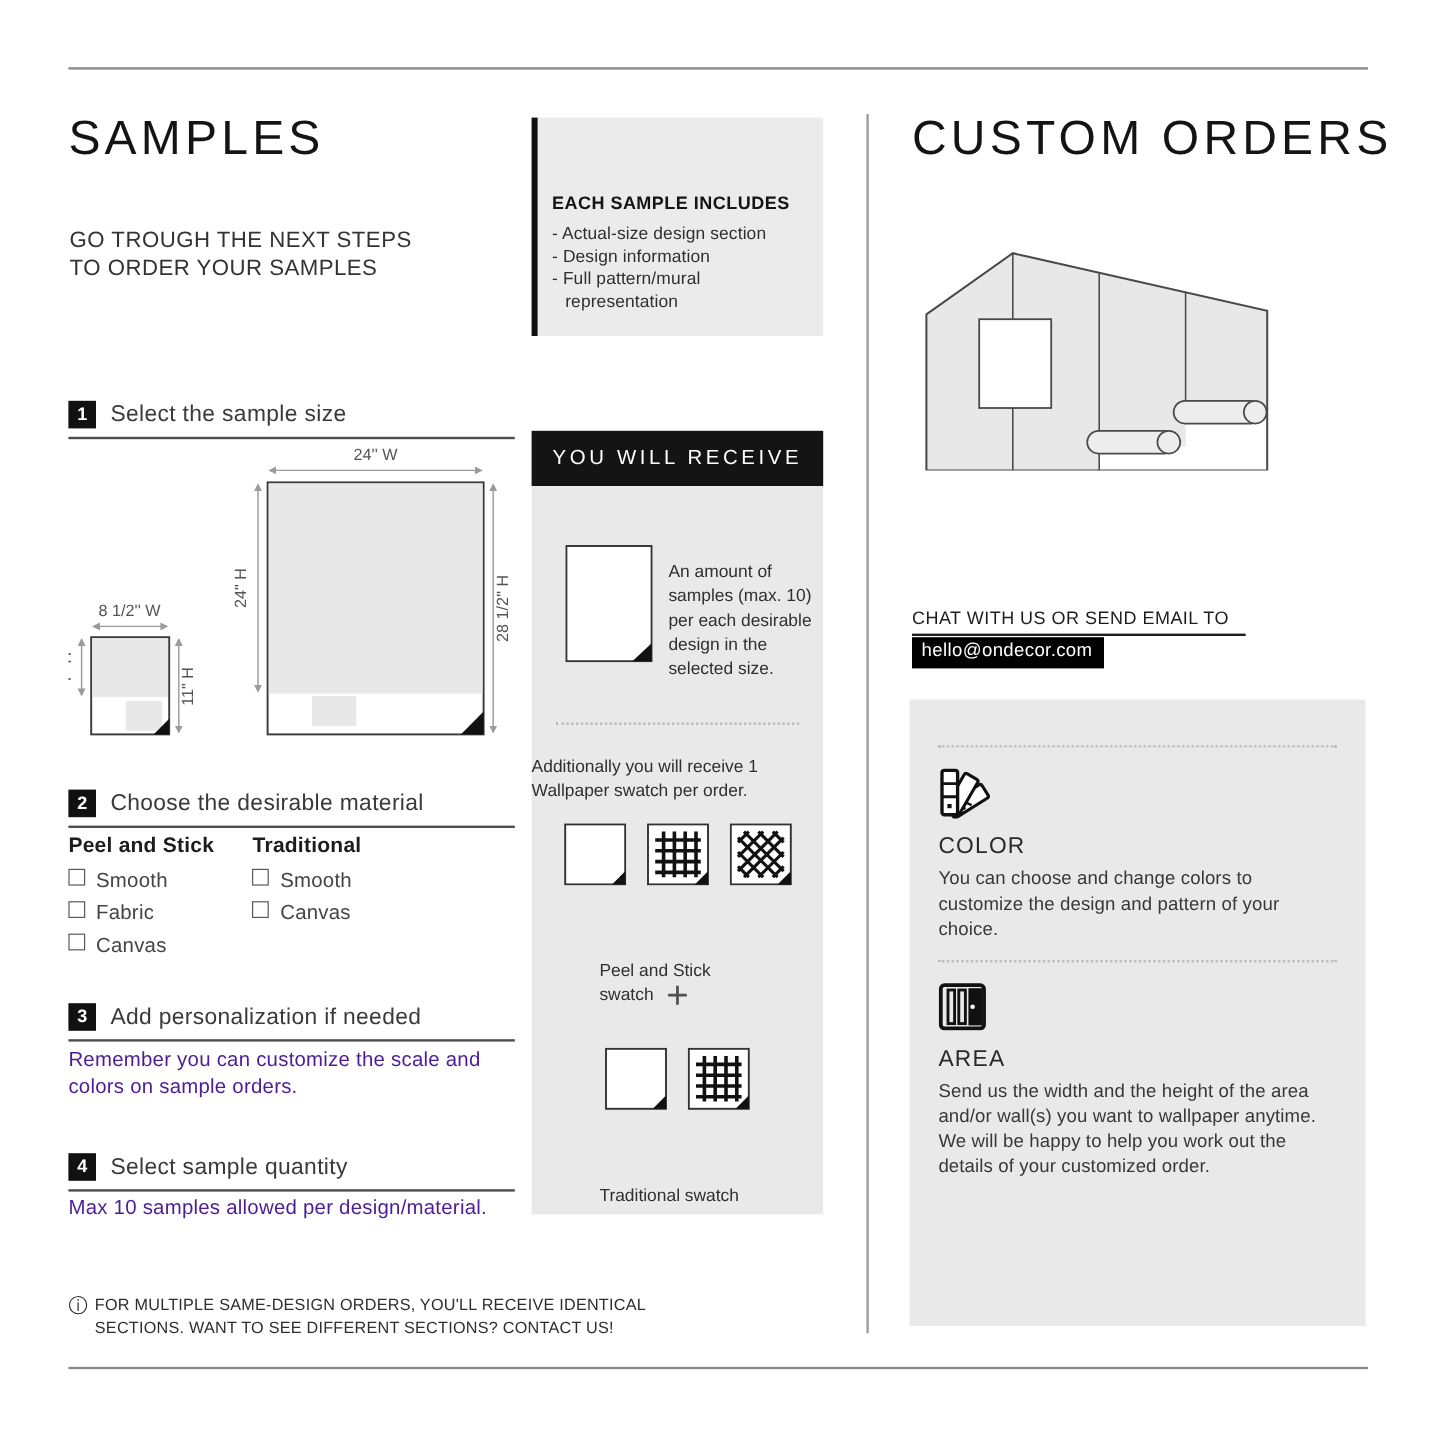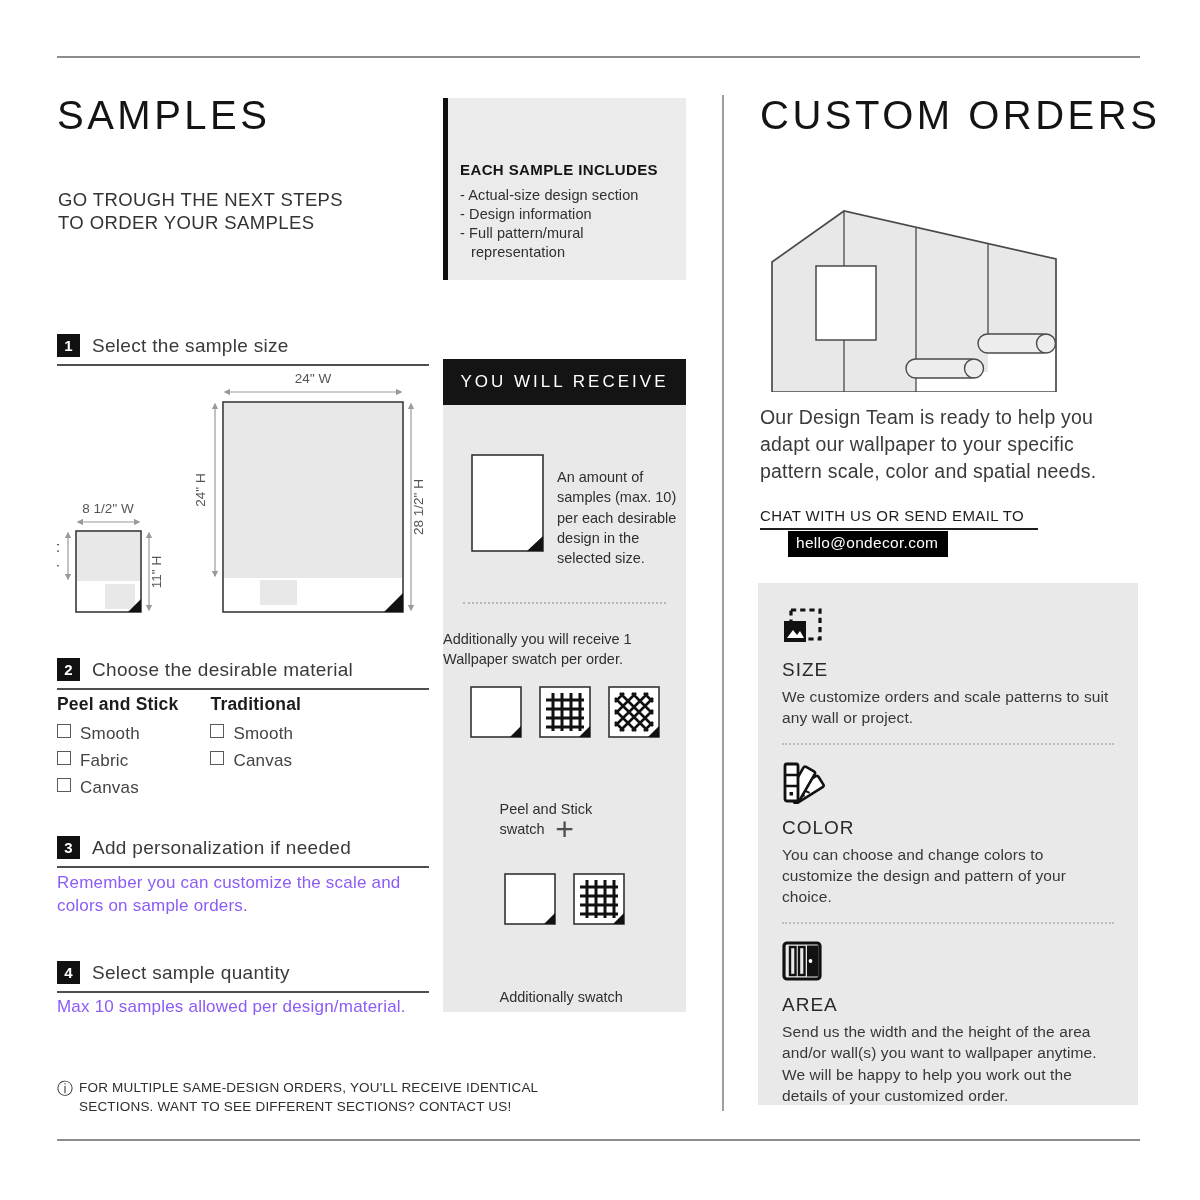--- a/index.html
+++ b/index.html
@@ -17,21 +17,21 @@
   .big-title{position:absolute;font-size:40px;font-weight:400;letter-spacing:3.5px;color:#141414;white-space:nowrap;}
 
   .subtitle{position:absolute;left:58px;top:188px;font-size:18.5px;line-height:1.27;color:#333;letter-spacing:.4px;}
 
   
   .step-head{position:absolute;left:57px;width:372px;display:flex;align-items:center;gap:12px;
              border-bottom:2px solid #4e4e4e;padding-bottom:7px;}
   .step-num{flex:0 0 auto;width:23px;height:23px;background:#111;color:#fff;font-size:15px;font-weight:bold;
             display:flex;align-items:center;justify-content:center;}
   .step-title{font-size:19px;color:#3a3a3a;letter-spacing:.3px;white-space:nowrap;}
-  .step-body{position:absolute;left:57px;width:375px;font-size:17px;line-height:1.33;color:#8b5cf6;letter-spacing:.2px;}
+  .step-body{position:absolute;left:57px;width:375px;font-size:17px;line-height:1.33;color:#4c1d95;letter-spacing:.2px;}
 
   
   .materials{position:absolute;left:57px;top:694px;display:flex;gap:32px;}
   .mat-col{min-width:120px;}
   .mat-head{font-size:17.5px;font-weight:bold;color:#1c1c1c;margin-bottom:9px;letter-spacing:.2px;}
   .check-row{display:flex;gap:9px;font-size:17px;color:#444;margin-bottom:7px;letter-spacing:.2px;}
   .checkbox{width:12px;height:12px;border:1.6px solid #5a5a5a;background:#fff;flex:0 0 auto;}
 
   
   .footnote{position:absolute;left:57px;top:1079px;width:485px;font-size:13.5px;line-height:1.4;
@@ -60,21 +60,21 @@
                 font-size:14.5px;line-height:1.35;color:#2f2f2f;margin-top:40px;}
   .peel-label{top:355px;}
   .trad-label{top:543px;}
   .plus-sign{position:absolute;left:0;top:406px;width:100%;text-align:center;font-size:32px;font-weight:300;color:#4f4f4f;}
 
   
   .intro{position:absolute;left:760px;top:404px;width:368px;font-size:19.5px;line-height:1.38;color:#3b3b3b;letter-spacing:.2px;}
   .chat-label{position:absolute;left:760px;top:507px;font-size:15px;color:#1d1d1d;letter-spacing:.4px;
               border-bottom:2px solid #1d1d1d;padding:0 14px 4px 0;white-space:nowrap;}
   .email-badge{position:absolute;left:760px;top:531px;background:#000;color:#fff;font-size:15.5px;
-               padding:3px 10px 5px 8px;letter-spacing:.3px;margin-left:28px;}
+               padding:3px 10px 5px 8px;letter-spacing:.3px;}
   .features-panel{position:absolute;left:758px;top:583px;width:332px;height:476px;background:#e9e9e9;
                   padding:23px 24px;}
   .feature-heading{font-size:19px;color:#2a2a2a;letter-spacing:1px;margin:13px 0 5px 0;}
   .feature-body{font-size:15.5px;line-height:1.36;color:#383838;letter-spacing:.1px;}
   .feat-divider{margin:15px 0 17px 0;border-top:2px dotted #bdbdbd;}
   .feature-icon{display:block;}
 </style>
 </head>
 <body>
 
@@ -226,56 +226,46 @@
       <svg width="52" height="52" viewBox="0 0 52 52">
         <rect x="1" y="1" width="50" height="50" fill="#fff" stroke="#333" stroke-width="1.6"></rect>
         <polygon points="51,40 51,51 40,51" fill="#111"></polygon>
       </svg>
       <svg width="52" height="52" viewBox="0 0 52 52">
         <rect x="1" y="1" width="50" height="50" fill="#fff" stroke="#333" stroke-width="1.6"></rect>
         <path d="M14,7 V45 M23,7 V45 M32,7 V45 M41,7 V45 M7,14 H45 M7,23 H45 M7,32 H45 M7,41 H45" stroke="#111" stroke-width="3" fill="none"></path>
         <polygon points="51,40 51,51 40,51" fill="#111"></polygon>
       </svg>
     </div>
-    <div class="swatch-label trad-label">Additionally swatch</div>
+    <div class="swatch-label trad-label">Traditional swatch</div>
   </div>
 
   <div class="big-title" style="left:760px;top:93px;">CUSTOM ORDERS</div>
 
   <svg class="abs" style="left:760px;top:196px;" width="300" height="196" viewBox="0 0 300 196">
     <path d="M12,66 L84,15 L296,63 L296,148 L228,148 L228,176 L156,176 L156,196 L12,196 Z" fill="#e8e8e8"></path>
     <path d="M84,15 V196 M156,31 V196 M228,48 V148" stroke="#4a4a4a" stroke-width="1.3" fill="none"></path>
     <path d="M12,66 L84,15 L296,63 L296,196 L12,196 Z" fill="none" stroke="#4a4a4a" stroke-width="1.7"></path>
     <rect x="56" y="70" width="60" height="74" fill="#fff" stroke="#4a4a4a" stroke-width="1.5"></rect>
     <g>
       <rect x="218" y="138" width="74" height="19" rx="9.5" fill="#ededed" stroke="#4a4a4a" stroke-width="1.4"></rect>
       <circle cx="286" cy="147.5" r="9.5" fill="#ededed" stroke="#4a4a4a" stroke-width="1.4"></circle>
     </g>
     <g>
       <rect x="146" y="163" width="74" height="19" rx="9.5" fill="#ededed" stroke="#4a4a4a" stroke-width="1.4"></rect>
       <circle cx="214" cy="172.5" r="9.5" fill="#ededed" stroke="#4a4a4a" stroke-width="1.4"></circle>
     </g>
   </svg>
 
-  <div class="intro">Our Design Team is ready to help you adapt our wallpaper to your specific pattern scale, color and spatial needs.</div>
 
   <div class="chat-label">CHAT WITH US OR SEND EMAIL TO</div>
   <div class="email-badge">hello@ondecor.com</div>
 
   <div class="features-panel">
 
-    <div>
-      <svg class="feature-icon" width="42" height="40" viewBox="0 0 42 40">
-        <rect x="9" y="4" width="29" height="29" fill="none" stroke="#111" stroke-width="3.2" stroke-dasharray="5.2 4"></rect>
-        <rect x="2" y="15" width="22" height="21" fill="#111"></rect>
-        <path d="M5,32 L11,24 L15,29 L18,25 L22,32 Z" fill="#fff"></path>
-      </svg>
-      <div class="feature-heading">SIZE</div>
-      <div class="feature-body">We customize orders and scale patterns to suit any wall or project.</div>
-    </div>
     <div class="feat-divider"></div>
 
     <div>
       <svg class="feature-icon" width="44" height="42" viewBox="0 0 44 42">
         <g transform="rotate(58 12 36)">
           <rect x="5" y="4" width="13" height="34" rx="2" fill="#fff" stroke="#111" stroke-width="2.6"></rect>
           <path d="M7,26 L16,20 M7,32 L16,26" stroke="#111" stroke-width="2"></path>
         </g>
         <g transform="rotate(30 12 36)">
           <rect x="5" y="3" width="13" height="35" rx="2" fill="#fff" stroke="#111" stroke-width="2.6"></rect>

